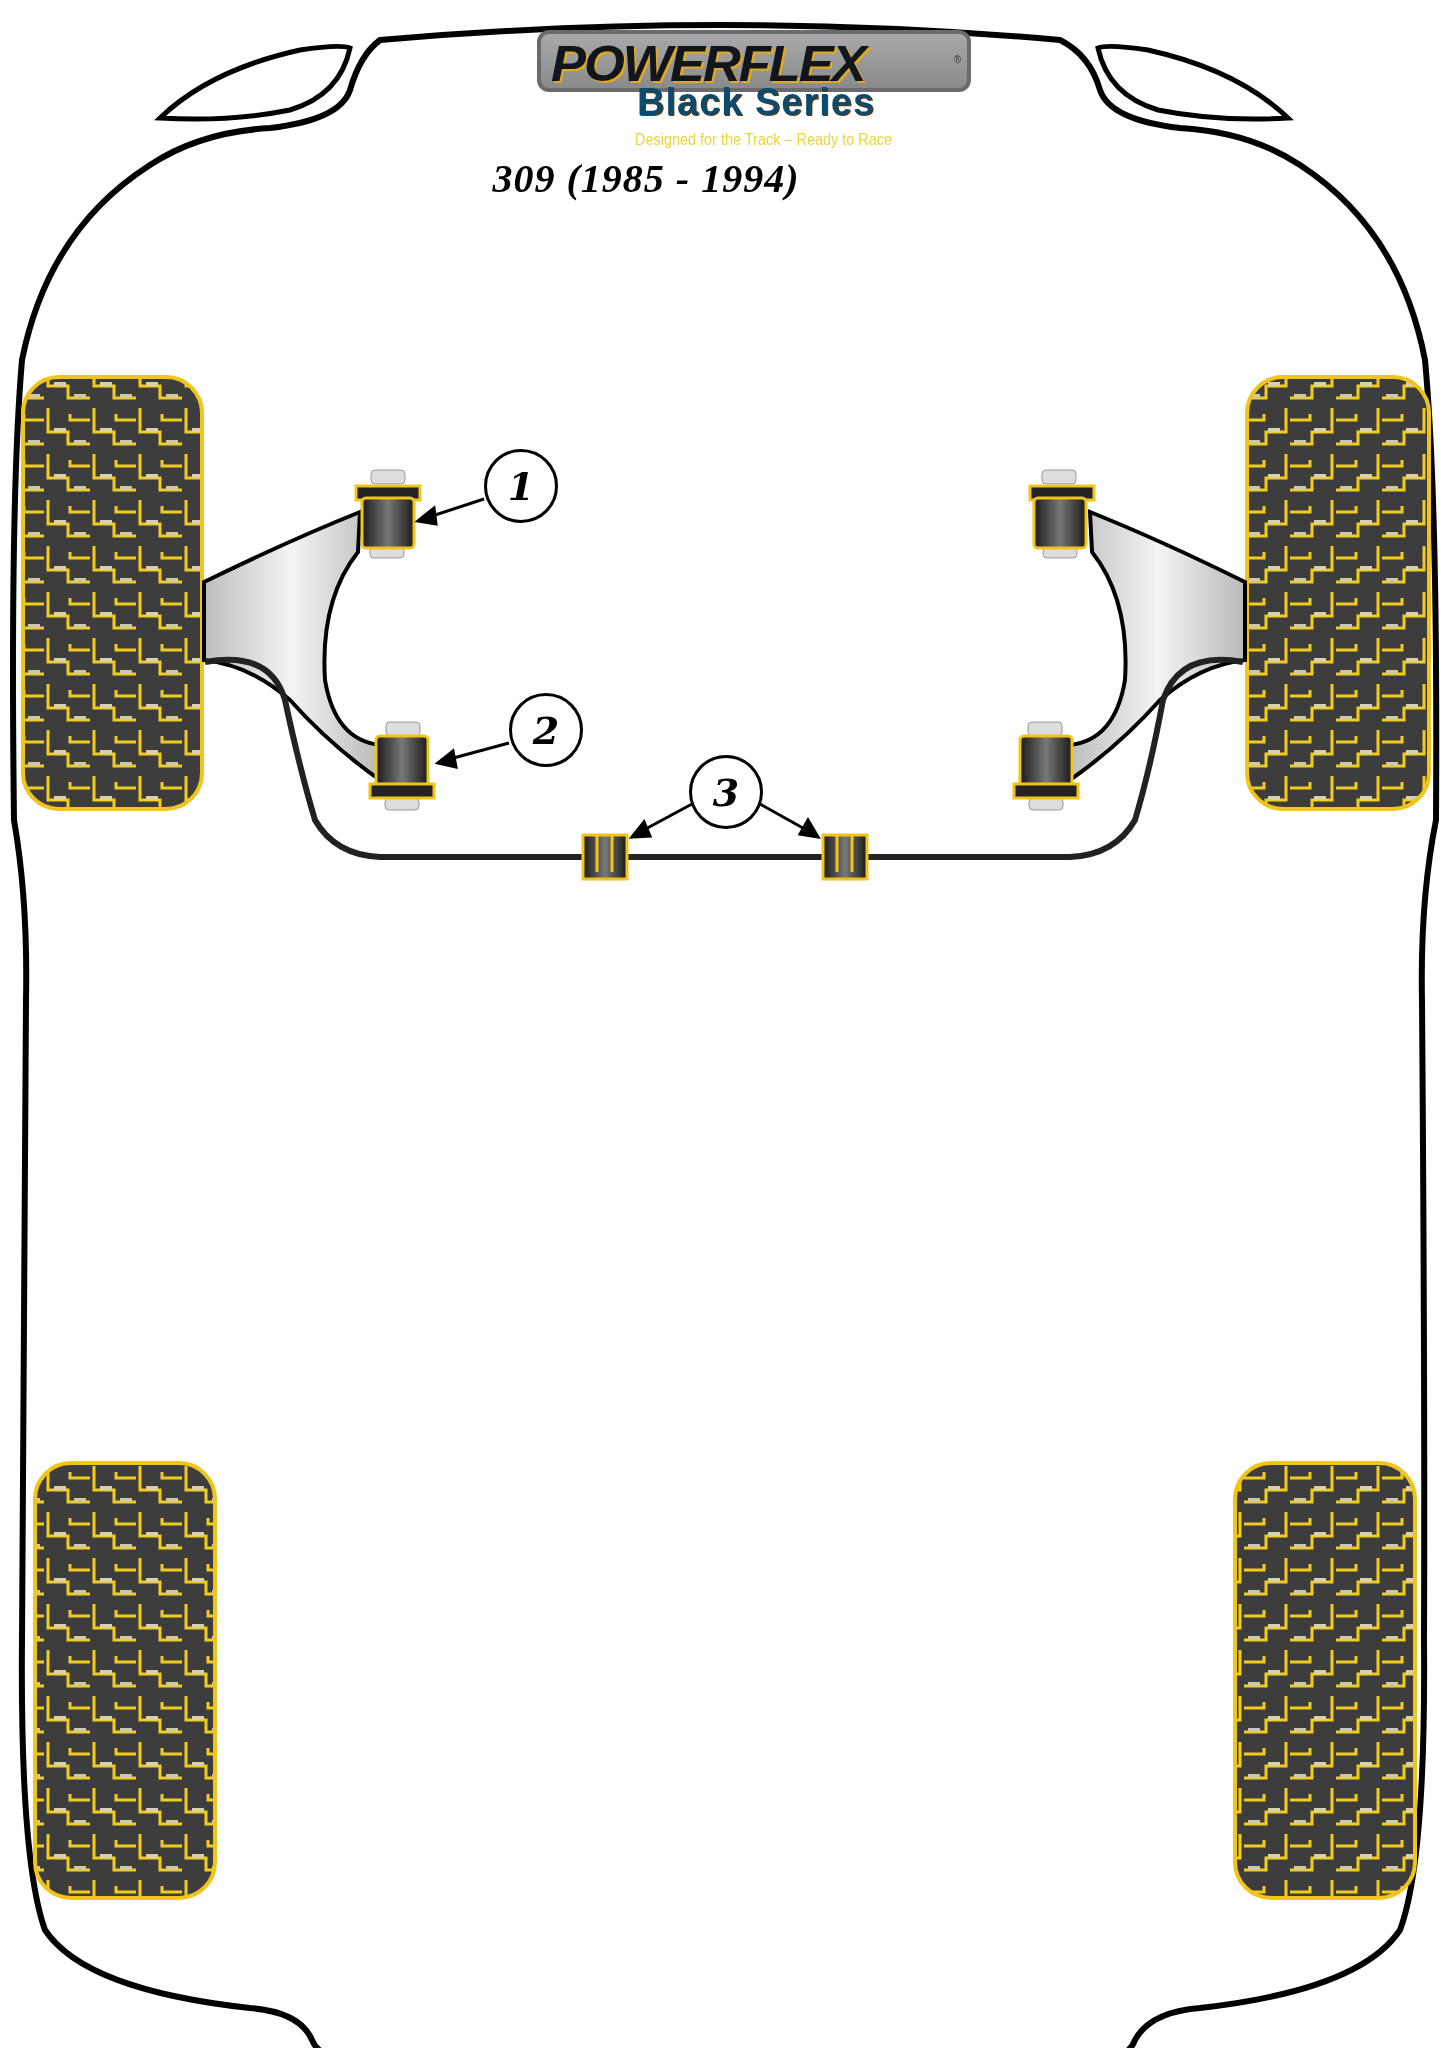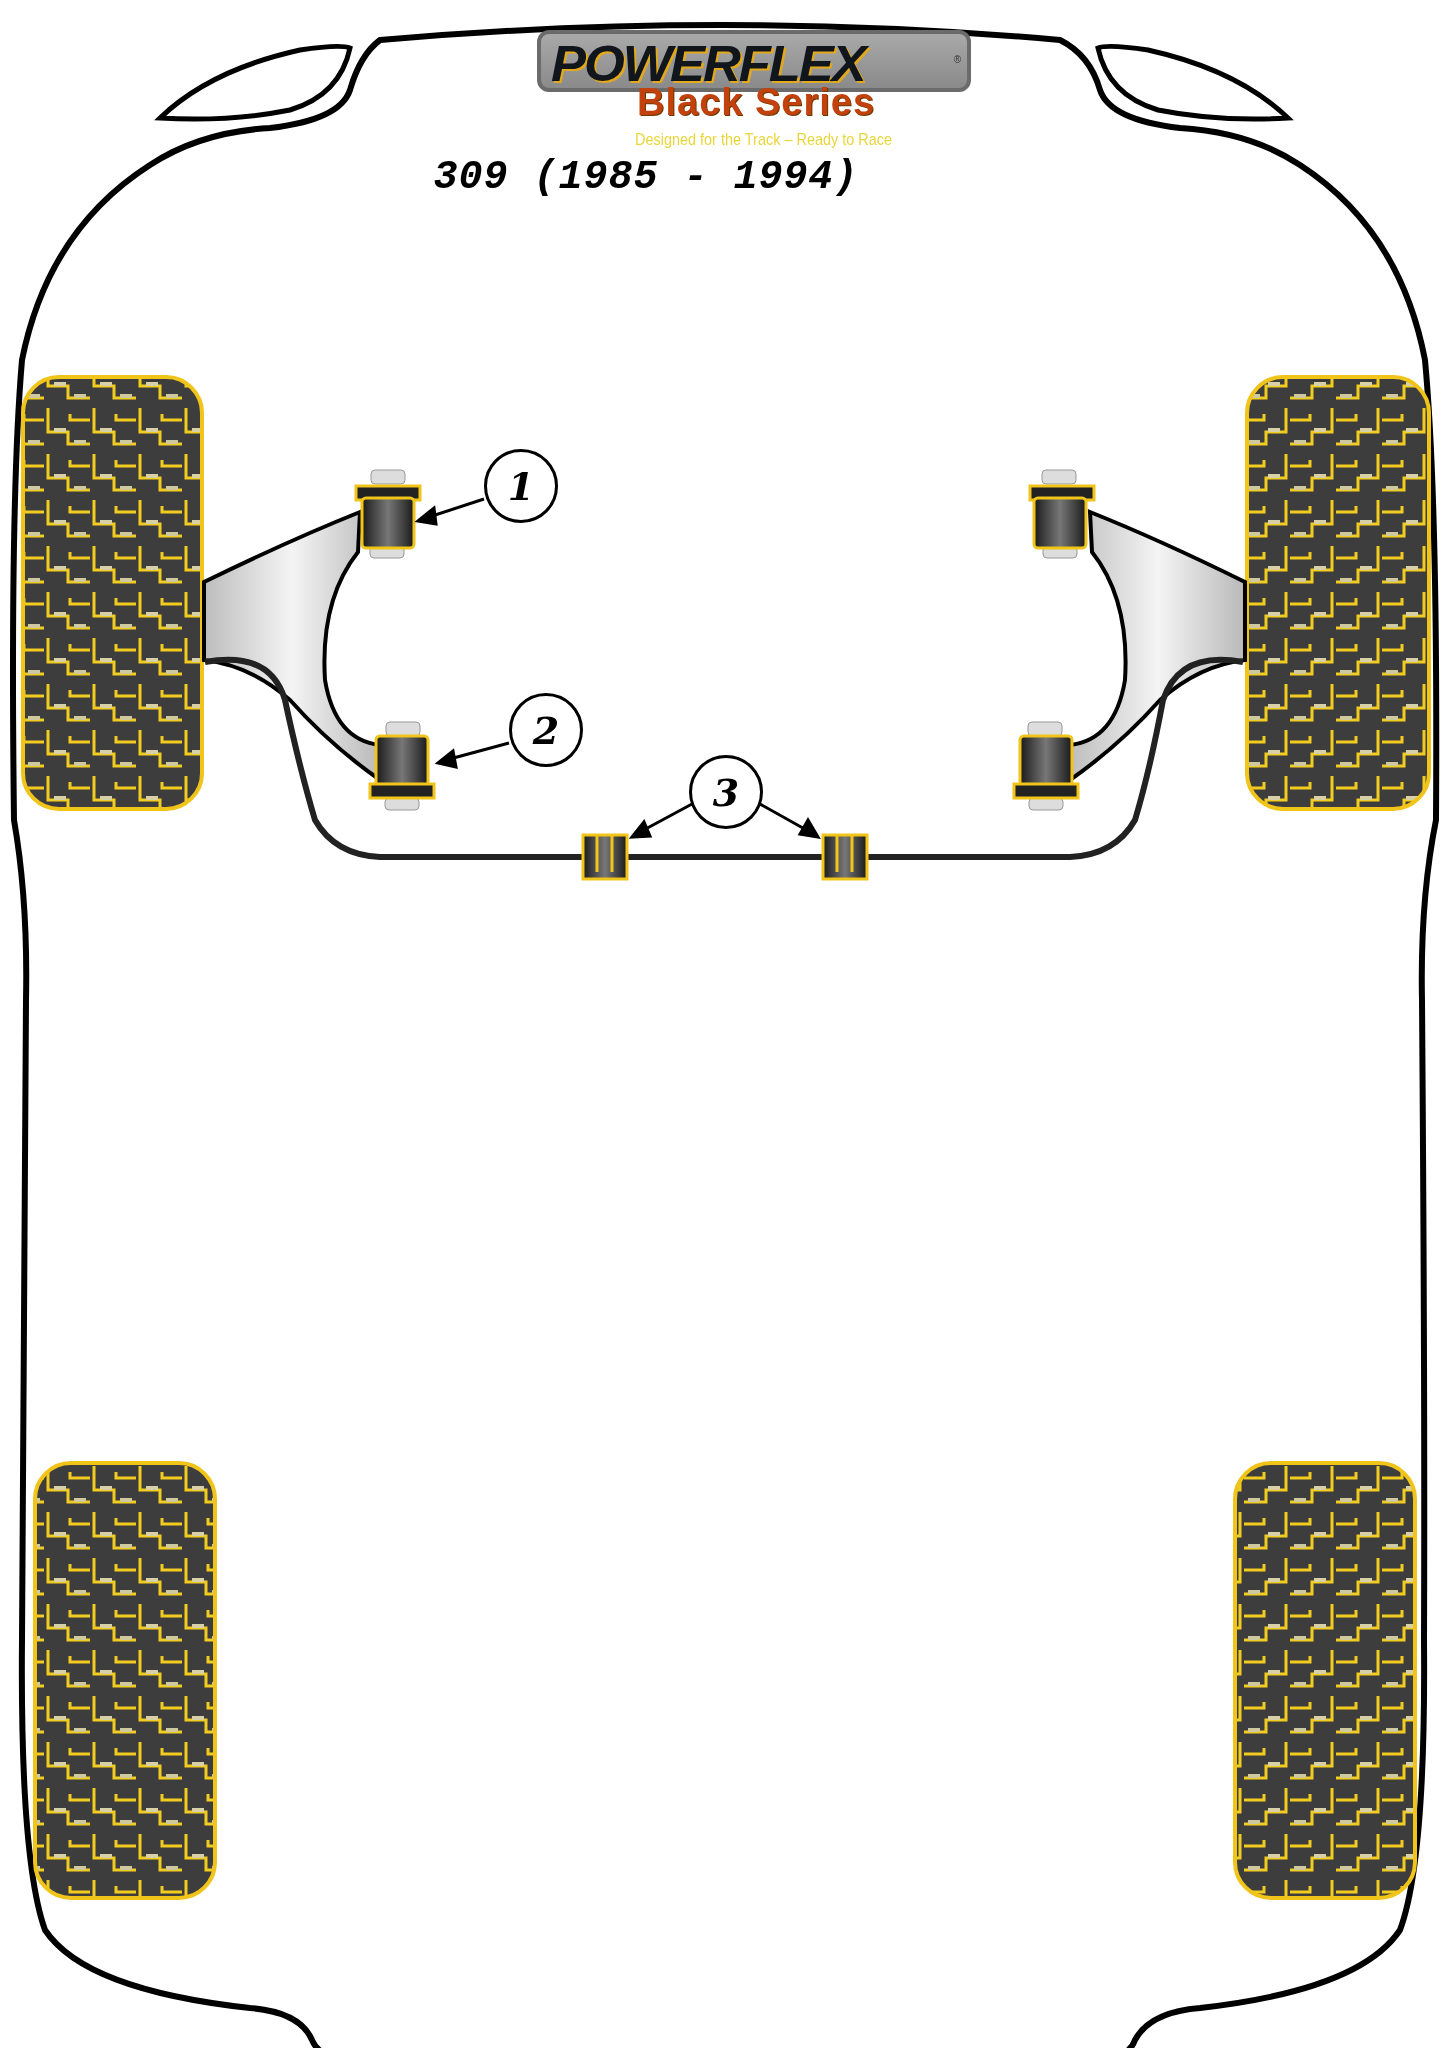--- a/index.html
+++ b/index.html
@@ -2,23 +2,23 @@
 <html><head>
 <meta charset="utf-8">
 <style>
   html, body { margin: 0; padding: 0; background: #ffffff; }
   body { width: 1448px; height: 2048px; position: relative; overflow: hidden; font-family: "Liberation Sans", sans-serif; }
   #stage { position: absolute; left: 0; top: 0; width: 1448px; height: 2048px; }
   .logo-wrap { position: absolute; left: 537px; top: 30px; width: 376px; height: 120px; }
   .logo-box { position: absolute; left: 0; top: 0; width: 434px; height: 62px; border: 4px solid #6b6b6b; border-radius: 12px; background: linear-gradient(#a9a9a9, #8a8a8a); box-sizing: border-box; }
   .logo-text { position: absolute; left: 10px; top: 2px; font-family: "Liberation Sans", sans-serif; font-weight: bold; font-style: italic; font-size: 50px; letter-spacing: -2px; color: #11151c; text-shadow: 2px 2px 0 #e3a91c; line-height: 56px; transform: scaleX(1.05); transform-origin: left; }
   .logo-reg { position: absolute; right: 6px; top: 20px; font-size: 10px; color: #333; }
-  .logo-series { position: absolute; left: 100px; top: 52px; font-family: "Liberation Sans", sans-serif; font-weight: bold; font-size: 38px; color: #c2410c; letter-spacing: 1px; line-height: 40px; text-shadow: 1px 1px 0 #6b3b00; }
+  .logo-series { position: absolute; left: 100px; top: 52px; font-family: "Liberation Sans", sans-serif; font-weight: bold; font-size: 38px; color: #0c4a6e; letter-spacing: 1px; line-height: 40px; text-shadow: 1px 1px 0 #6b3b00; }
   .logo-tag { position: absolute; left: 98px; top: 100px; font-family: "Liberation Sans", sans-serif; font-size: 17px; color: #e9d63a; white-space: nowrap; transform: scaleX(0.85); transform-origin: left; }
-  .title { position: absolute; left: 0; width: 1292px; top: 155px; text-align: center; font-family: Liberation Mono, monospace; font-weight: bold; font-style: italic; font-size: 40px; color: #000; letter-spacing: 1px; }
+  .title { position: absolute; left: 0; width: 1292px; top: 155px; text-align: center; font-family: Liberation Serif, serif; font-weight: bold; font-style: italic; font-size: 40px; color: #000; letter-spacing: 1px; }
   .callout { position: absolute; width: 74px; height: 74px; border: 3px solid #000; border-radius: 50%; background: #fff; box-sizing: border-box; display: flex; align-items: center; justify-content: center; font-family: "DejaVu Serif", serif; font-weight: bold; font-style: italic; font-size: 38px; color: #000; }
 </style>
 </head>
 <body>
 
 <div id="stage">
 
   <svg width="1448" height="2048" viewBox="0 0 1448 2048" xmlns="http://www.w3.org/2000/svg" style="position:absolute;left:0;top:0;">
     <defs>
       <linearGradient id="armGrad" x1="0" x2="1" y1="0" y2="0">

